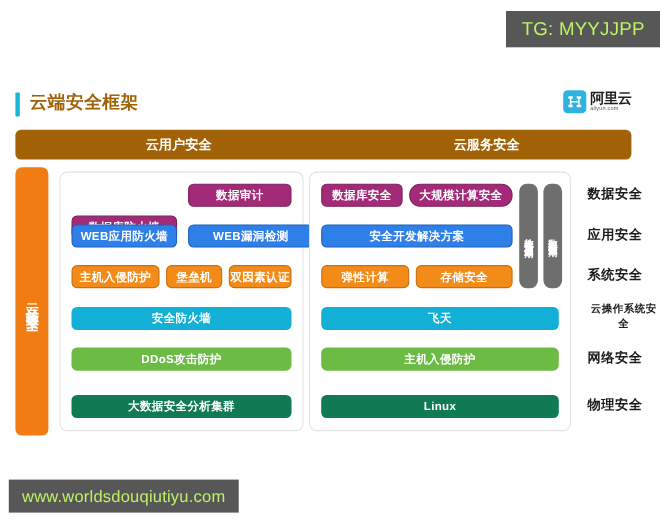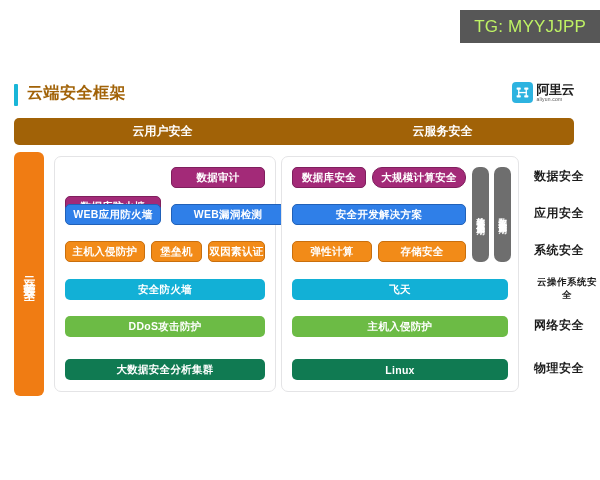--- a/index.html
+++ b/index.html
@@ -197,14 +197,15 @@
       <div class="rlabel" style="top:16px;">数据安全</div>
       <div class="rlabel" style="top:53px;">应用安全</div>
       <div class="rlabel" style="top:90px;">系统安全</div>
       <div class="rlabel small" style="top:124px;">云操作系统安全</div>
       <div class="rlabel" style="top:165px;">网络安全</div>
       <div class="rlabel" style="top:208px;">物理安全</div>
     </div>
 
   </div>
 
+  <div class="wm" id="wm-url">www.worldsdouqiutiyu.com</div>
 
 </div>
 
 </body></html>

